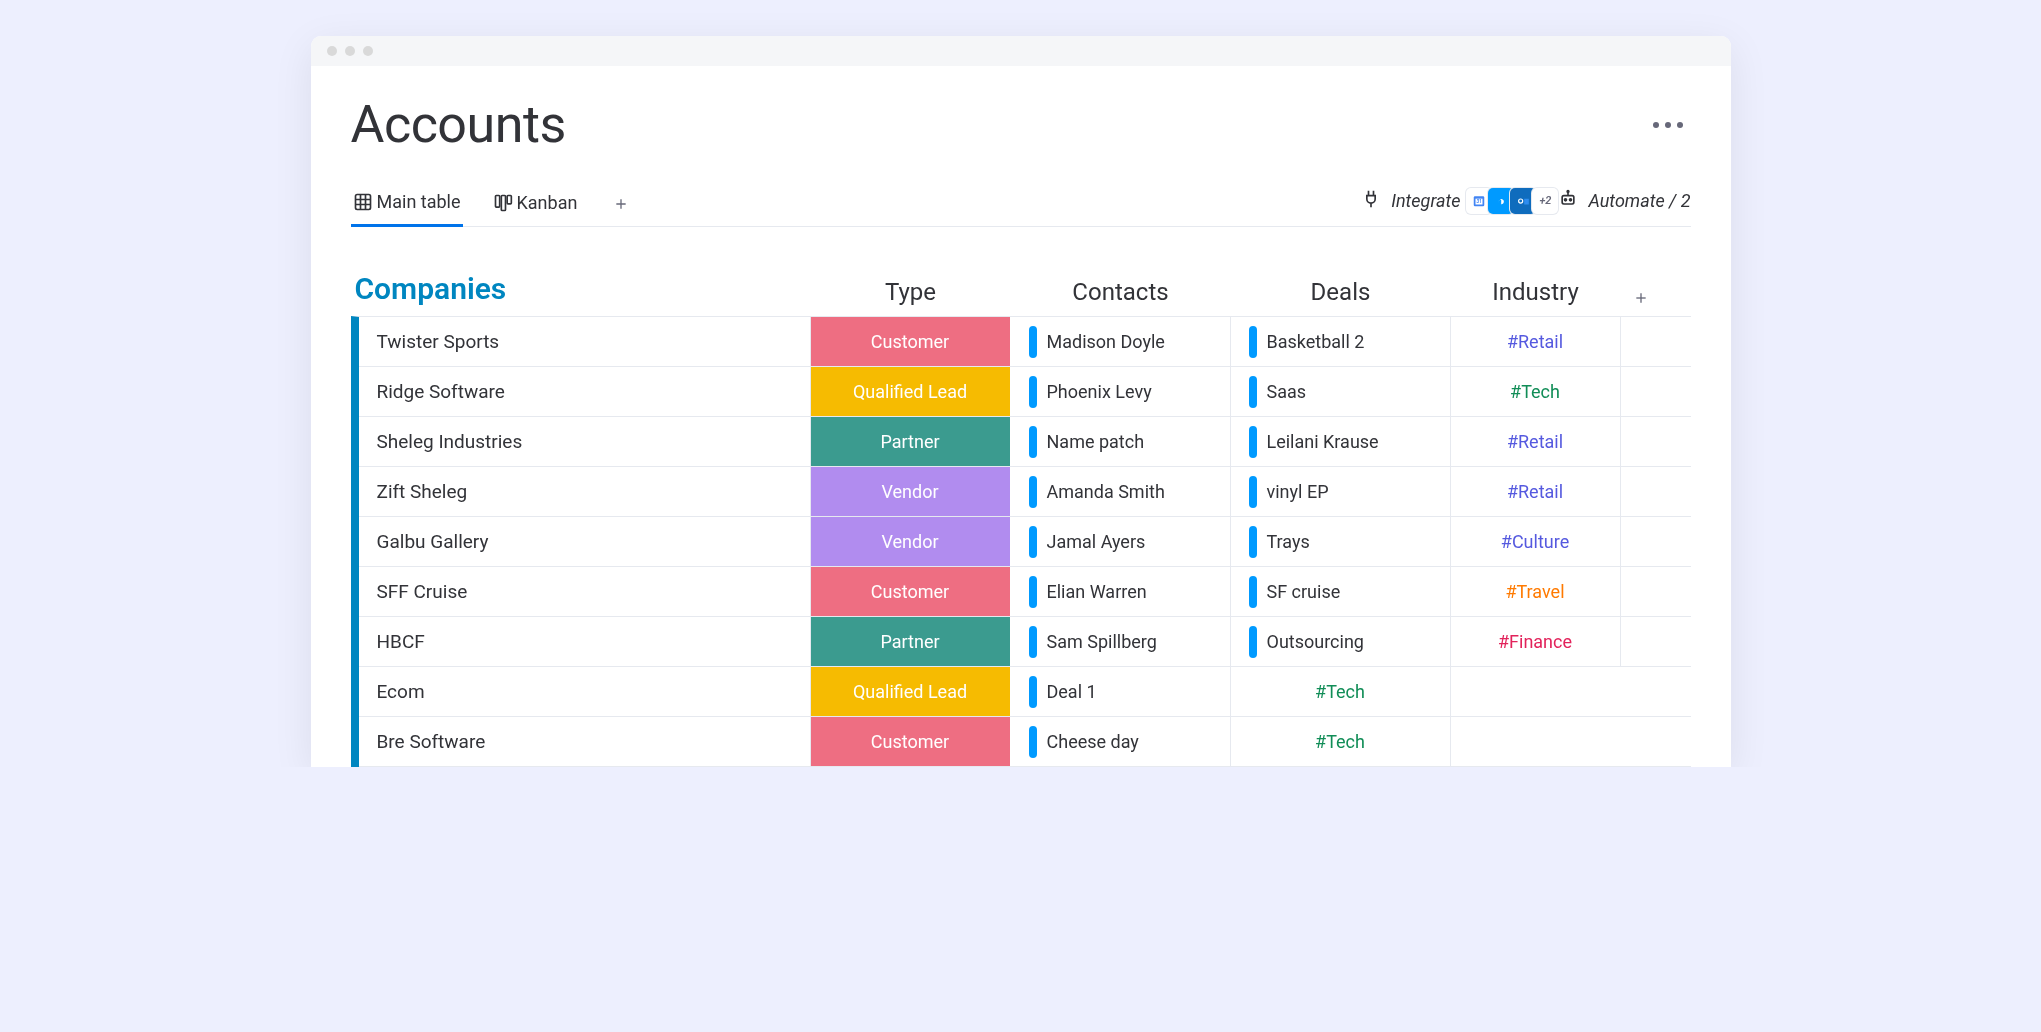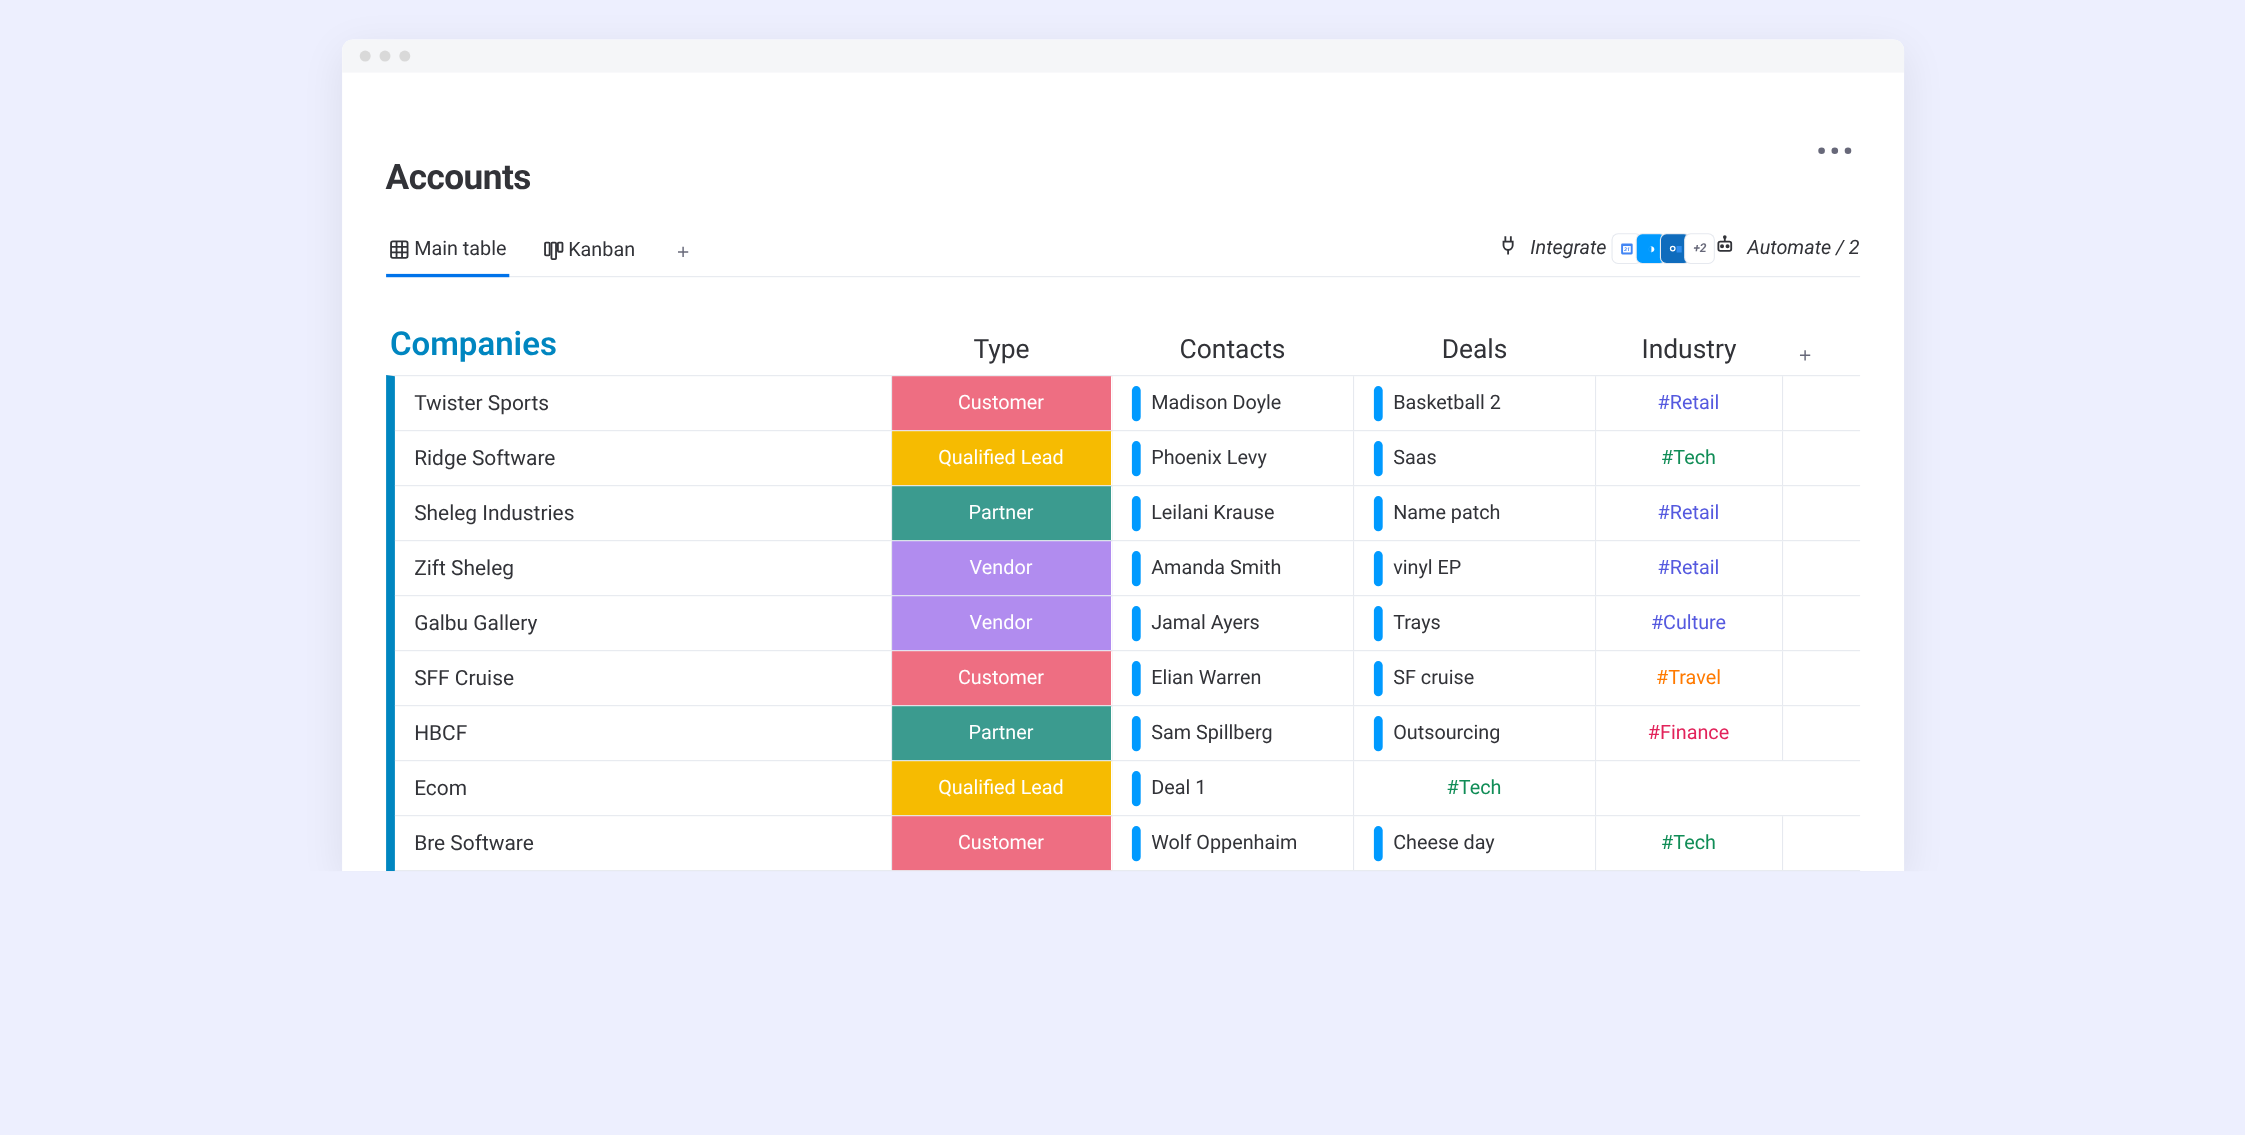--- a/index.html
+++ b/index.html
@@ -21,21 +21,21 @@
   .titlebar {
     background: #F5F6F8;
     padding: 10px 16px;
     display: flex;
     align-items: center;
     gap: 8px;
   }
   .dot { width: 10px; height: 10px; border-radius: 50%; background: #D9D9D9; }
   .content { padding: 28px 40px 0 40px; }
   .head-row { display: flex; align-items: center; justify-content: space-between; }
-  .title { font-size: 32px; font-weight: 700; letter-spacing: -0.5px; margin-top: 48px; }
+  .title { font-size: 52px; font-weight: 400; letter-spacing: -0.5px; }
   .more { display: flex; gap: 6px; cursor: pointer; padding: 8px; }
   .more span { width: 6px; height: 6px; border-radius: 50%; background: #676879; }
   .tabs-row {
     display: flex;
     align-items: center;
     border-bottom: 1px solid #E6E9EF;
     margin-top: 28px;
     gap: 32px;
   }
   .tabs-left { display: flex; align-items: center; gap: 28px; }
@@ -236,27 +236,27 @@
             <div class="cell deal-cell">
               <div class="pill"></div>
               <span>Saas</span>
             </div>
             <div class="cell ind-cell" style="color: rgb(17, 141, 87);">#Tech</div>
             <div class="cell noborder"></div>
           </div>
           <div class="row">
             <div class="cell name-cell">Sheleg Industries</div>
             <div class="cell type-cell" style="background: rgb(59, 155, 143);">Partner</div>
+            <div class="cell deal-cell">
+              <div class="pill"></div>
+              <span>Name patch</span>
+            </div>
             <div class="cell contact-cell">
               <div class="pill"></div>
               <span>Leilani Krause</span>
-            </div>
-            <div class="cell deal-cell">
-              <div class="pill"></div>
-              <span>Name patch</span>
             </div>
             <div class="cell ind-cell" style="color: rgb(85, 89, 223);">#Retail</div>
             <div class="cell noborder"></div>
           </div>
           <div class="row">
             <div class="cell name-cell">Zift Sheleg</div>
             <div class="cell type-cell" style="background: rgb(177, 140, 239);">Vendor</div>
             <div class="cell contact-cell">
               <div class="pill"></div>
               <span>Amanda Smith</span>
@@ -316,24 +316,20 @@
             <div class="cell deal-cell">
               <div class="pill"></div>
               <span>Deal 1</span>
             </div>
             <div class="cell ind-cell" style="color: rgb(17, 141, 87);">#Tech</div>
             <div class="cell noborder"></div>
           </div>
           <div class="row">
             <div class="cell name-cell">Bre Software</div>
             <div class="cell type-cell" style="background: rgb(238, 110, 130);">Customer</div>
-            <div class="cell contact-cell">
-              <div class="pill"></div>
-              <span>Wolf Oppenhaim</span>
-            </div>
             <div class="cell deal-cell">
               <div class="pill"></div>
               <span>Cheese day</span>
             </div>
             <div class="cell ind-cell" style="color: rgb(17, 141, 87);">#Tech</div>
             <div class="cell noborder"></div>
           </div>
         </div>
     </div>
   </div>

